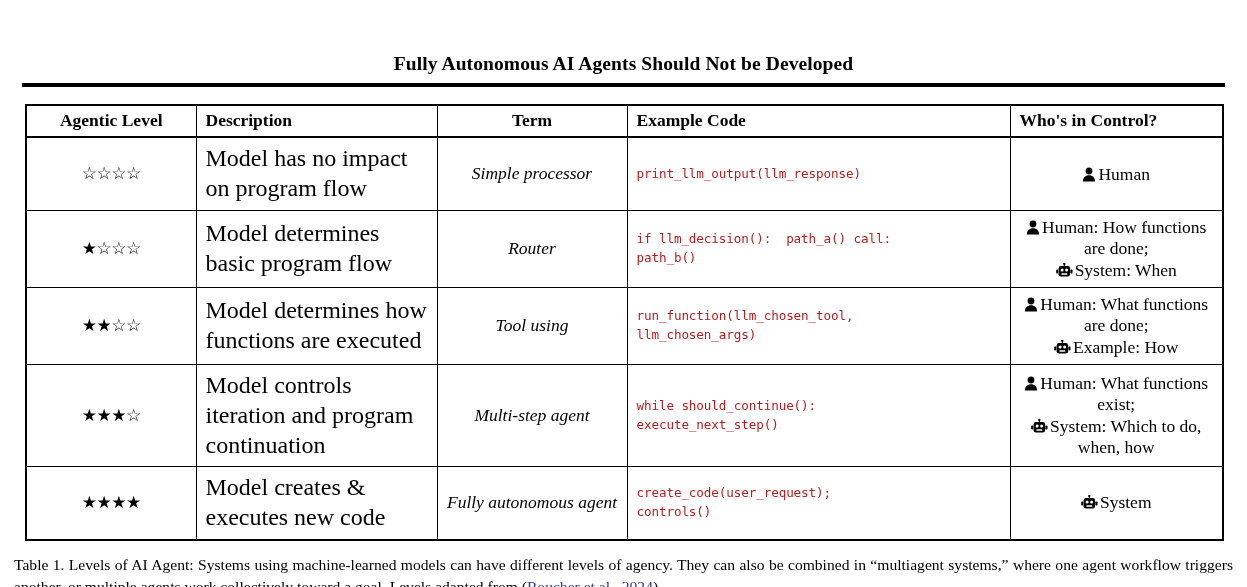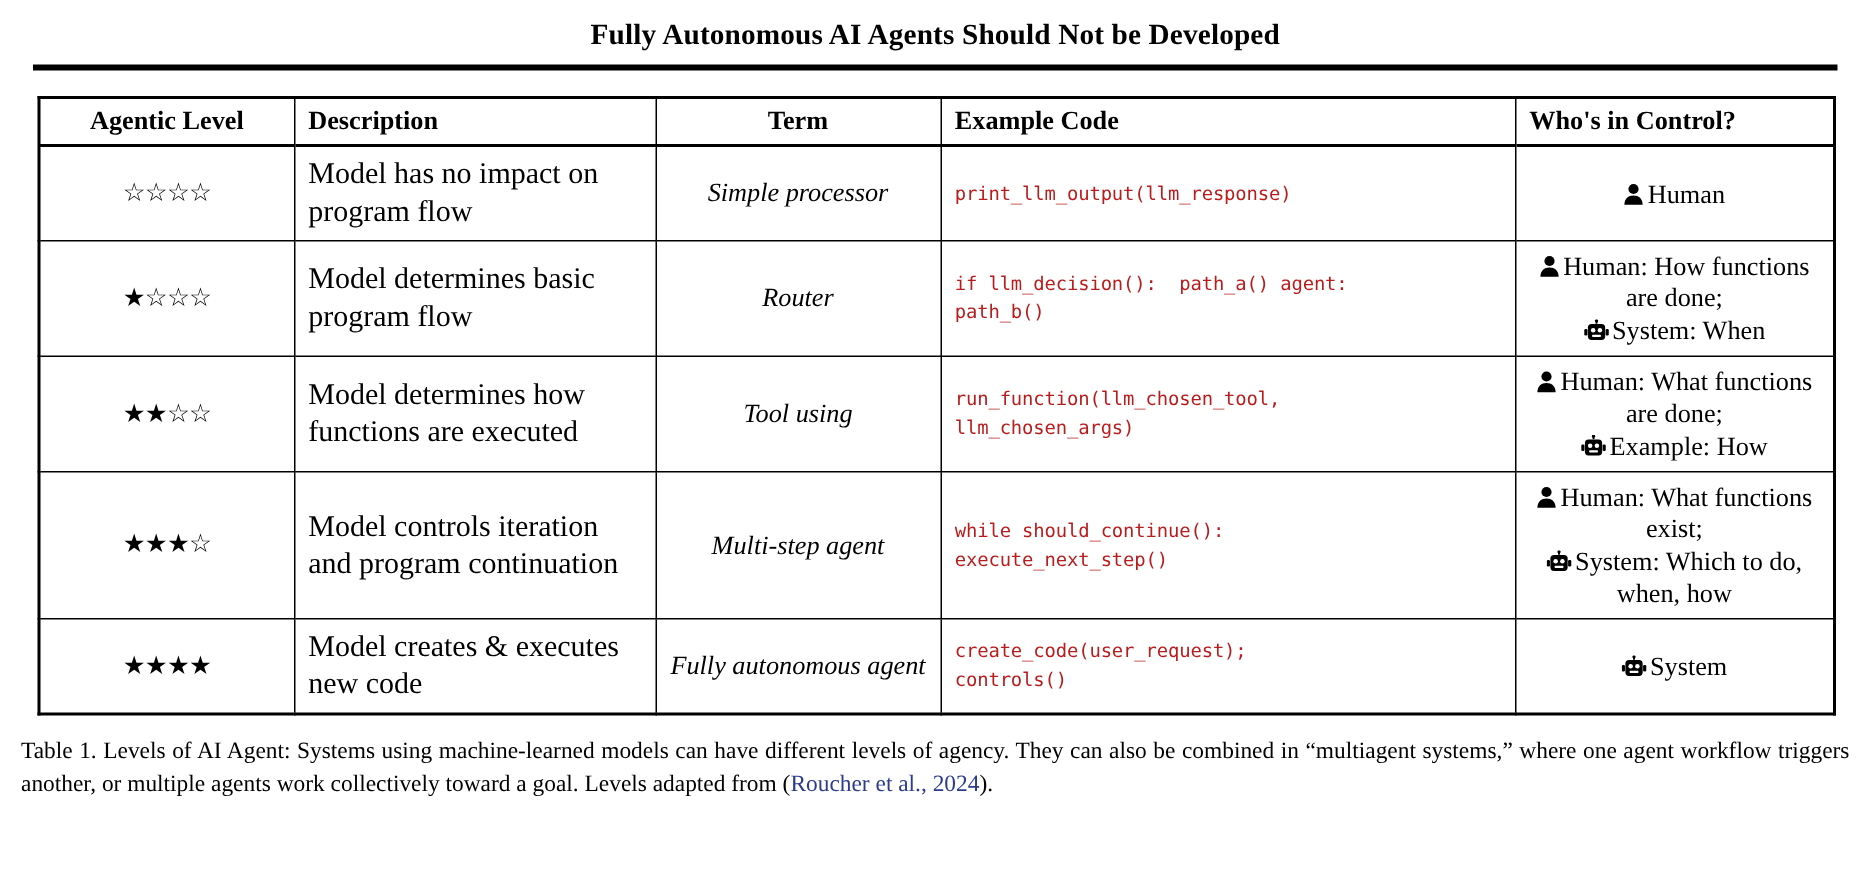--- a/index.html
+++ b/index.html
@@ -17,20 +17,21 @@
   }
 
   
   .page-title {
     text-align: center;
     font-weight: bold;
     font-size: 19.5px;
     letter-spacing: 0.1px;
     padding-top: 13px;
     line-height: 1.1;
+    margin-top: 40px;
   }
   .title-rule {
     height: 4px;
     background: #000;
     margin: 9px 22px 0 22px;
   }
 
   
   .table-wrap {
     margin: 17px 25px 0 25px;
@@ -66,21 +67,21 @@
     text-align: center;
     font-size: 16px;
     letter-spacing: -0.5px;
   }
   .stars { white-space: nowrap; font-size: 17px; line-height: 1; }
   .star-filled { color: #000; }
   .star-empty  { color: #000; }
 
   td.cell-desc {
     text-align: left;
-    font-size: 20px;
+    font-size: 24px;
     line-height: 1.24;
   }
   td.cell-term {
     text-align: center;
     font-size: 17.5px;
     line-height: 1.24;
     font-style: italic;
   }
   td.cell-code {
     text-align: left;
@@ -153,21 +154,21 @@
             <span class="who-line"><span class="who-icon"><svg width="14" height="15" viewBox="0 0 14 15">
                   <circle cx="7" cy="4" r="3.4" fill="#000"></circle>
                   <path d="M0.9 14.5 C0.9 10.4 3.6 8.3 7 8.3 C10.4 8.3 13.1 10.4 13.1 14.5 Z" fill="#000"></path>
                 </svg></span><span>Human</span></span>
           </td>
         </tr>
         <tr>
           <td class="cell-level"><span class="stars"><span class="star-filled">★</span><span class="star-empty">☆</span><span class="star-empty">☆</span><span class="star-empty">☆</span></span></td>
           <td class="cell-desc">Model determines basic program flow</td>
           <td class="cell-term">Router</td>
-          <td class="cell-code">if llm_decision():  path_a() agent:
+          <td class="cell-code">if llm_decision():  path_a() call:
 path_b()</td>
           <td class="cell-who">
             <span class="who-line"><span class="who-icon"><svg width="14" height="15" viewBox="0 0 14 15">
                   <circle cx="7" cy="4" r="3.4" fill="#000"></circle>
                   <path d="M0.9 14.5 C0.9 10.4 3.6 8.3 7 8.3 C10.4 8.3 13.1 10.4 13.1 14.5 Z" fill="#000"></path>
                 </svg></span><span>Human: How functions are done;</span></span>
             <span class="who-line"><span class="who-icon"><svg width="17" height="15" viewBox="0 0 17 15">
                   <rect x="7.7" y="0" width="1.3" height="2.8" fill="#000"></rect>
                   <circle cx="8.35" cy="0.9" r="1.1" fill="#000"></circle>
                   <rect x="0.2" y="6.4" width="2.1" height="4.2" rx="0.8" fill="#000"></rect>

